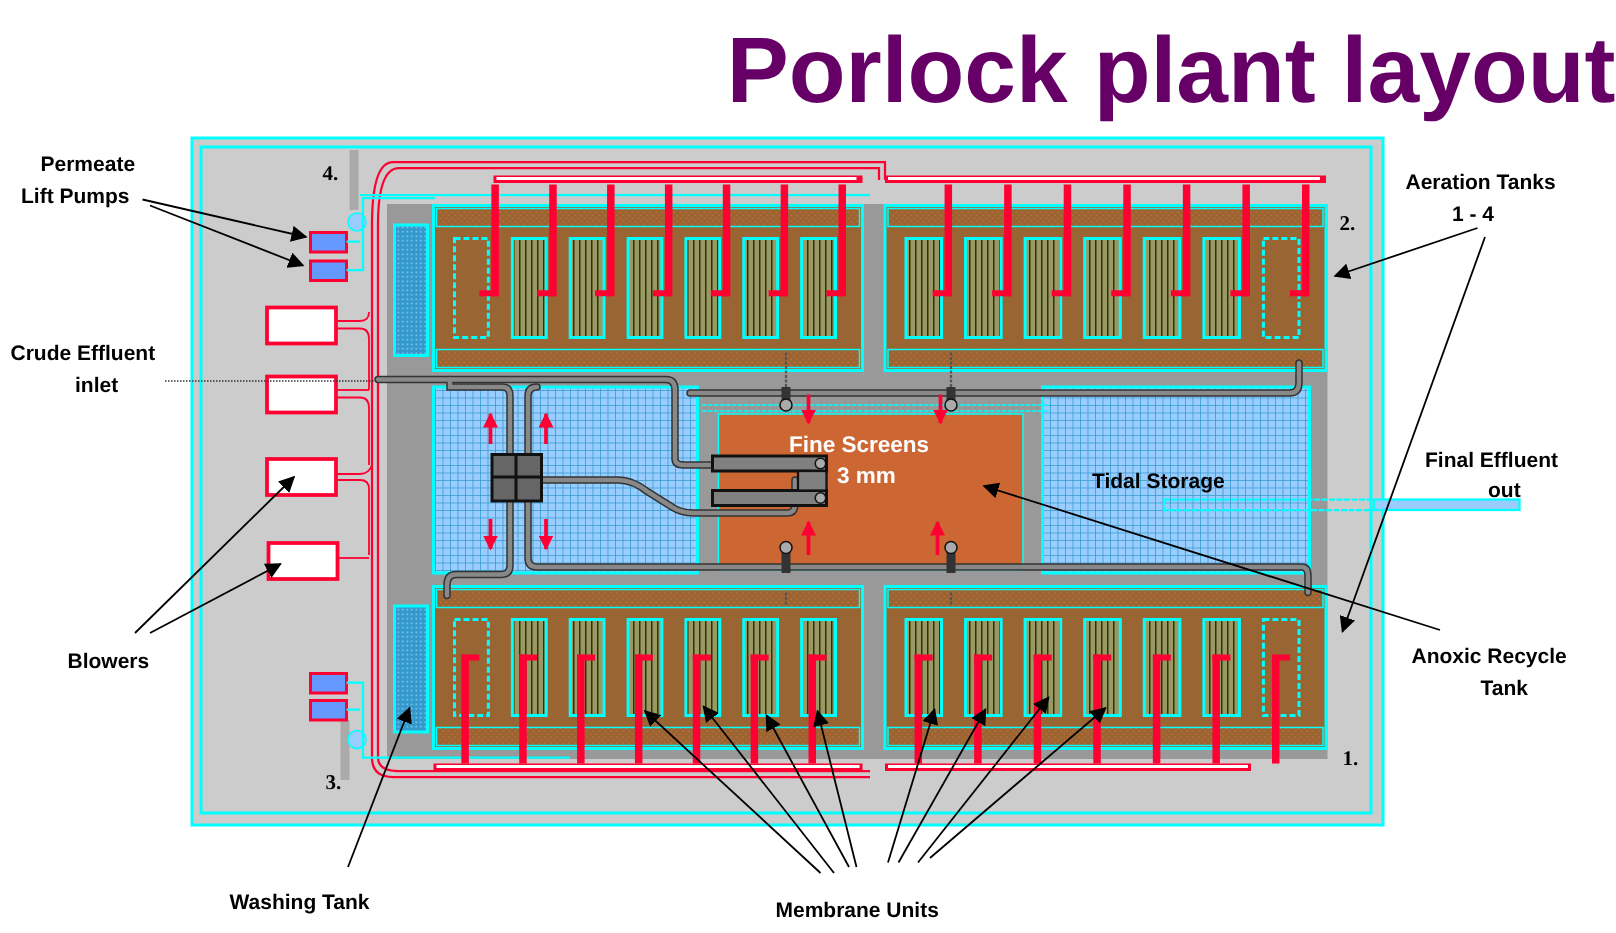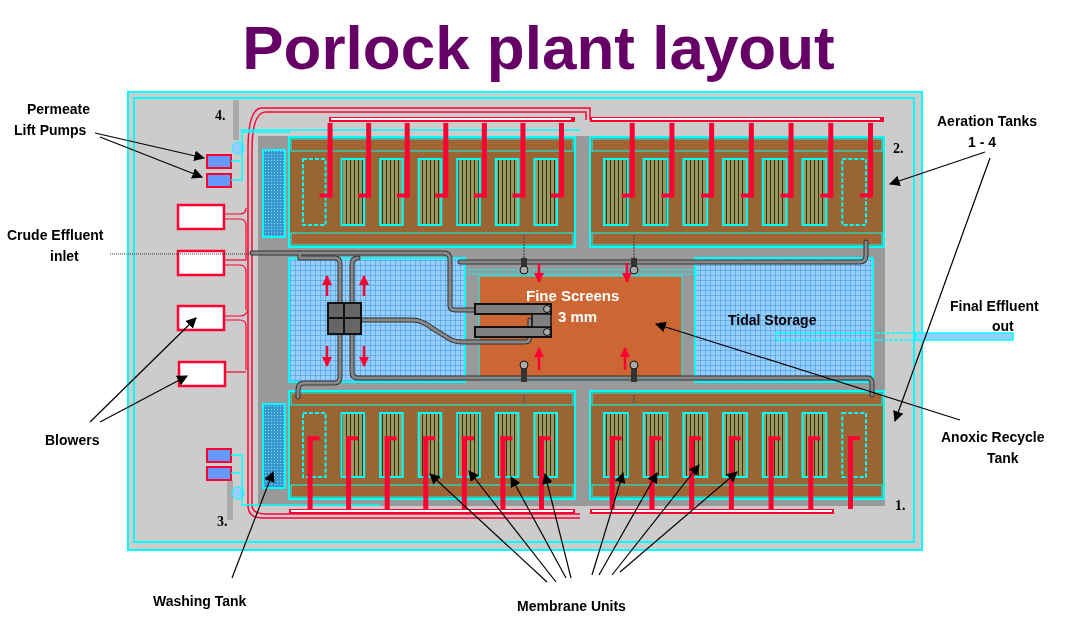--- a/index.html
+++ b/index.html
@@ -1,18 +1,18 @@
 <!DOCTYPE html>
 <html><head>
 <meta charset="utf-8">
 <style>
   html, body { margin: 0; padding: 0; background: #ffffff; }
   body { width: 1077px; height: 622px; position: relative; overflow: hidden; font-family: "Liberation Sans", sans-serif; }
   #title {
-    position: absolute; left: 0; top: 8px; width: 1077px; text-align: center;
+    position: absolute; left: 0; top: 8px; width: 1077px; text-align: right;
     font-family: "Liberation Sans", sans-serif; font-weight: bold; font-size: 62px;
     color: #660066; letter-spacing: 0px; line-height: 80px;
   }
   svg#diagram { position: absolute; left: 0; top: 0; }
   .lbl { font-family: "Liberation Sans", sans-serif; font-weight: bold; font-size: 15px; fill: #000000; }
   .lbl-white { font-family: "Liberation Sans", sans-serif; font-weight: bold; font-size: 15px; fill: #ffffff; }
   .num { font-family: "Liberation Serif", serif; font-weight: bold; font-size: 14px; fill: #000000; }
 </style>
 </head>
 <body>

